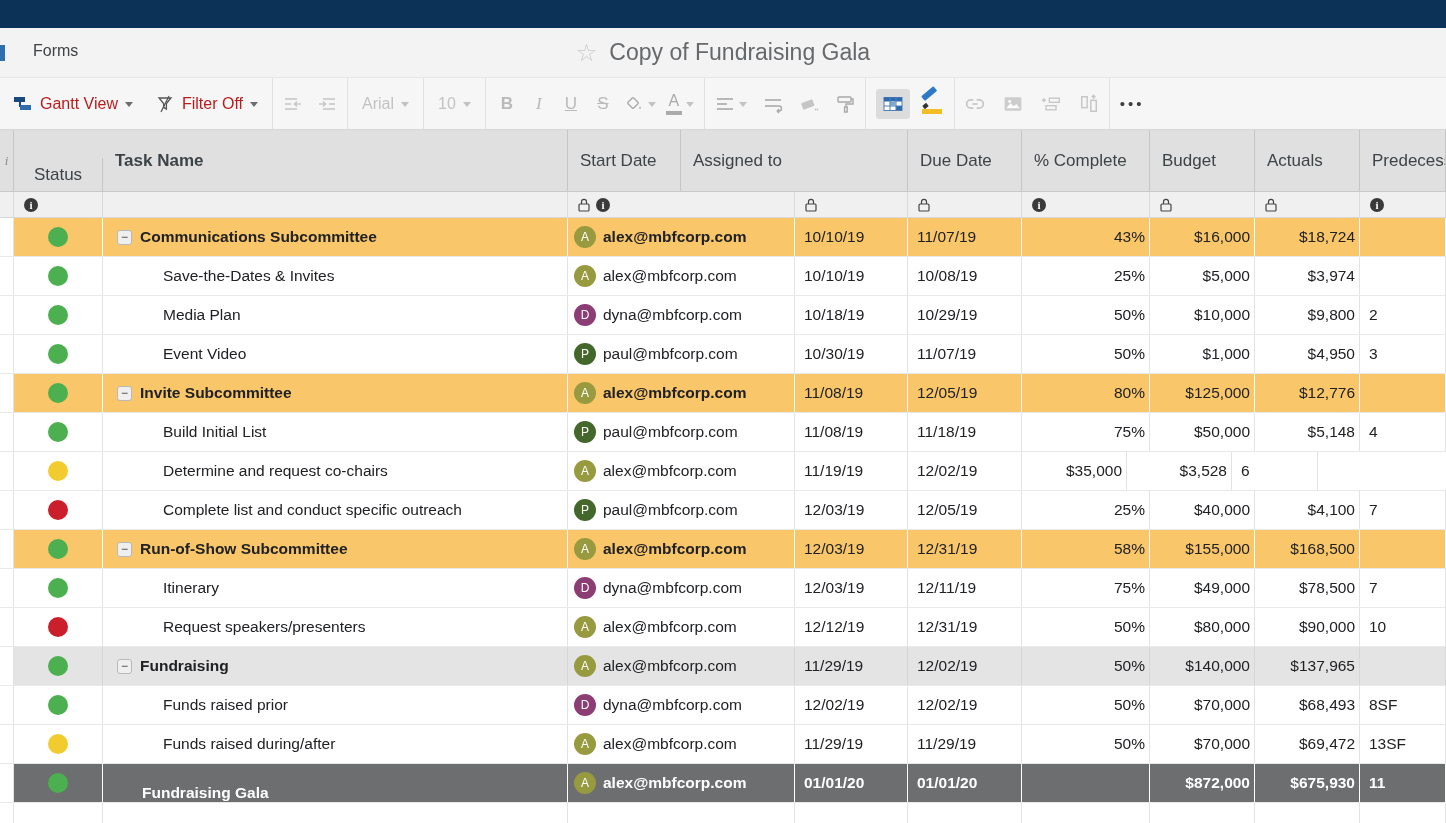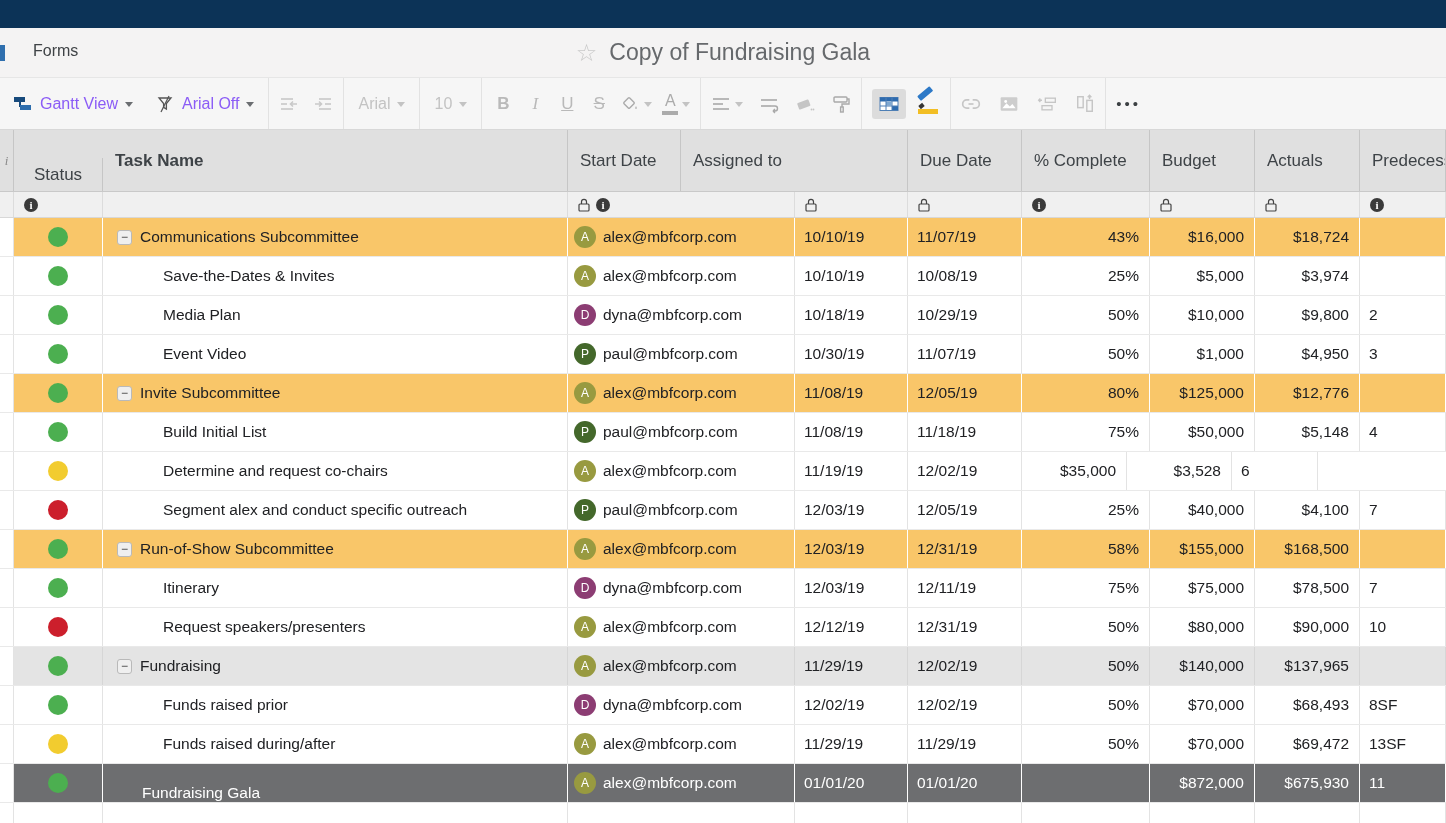--- a/index.html
+++ b/index.html
@@ -14,21 +14,21 @@
   .doc-title-wrap { position:absolute; left:0; right:0; top:0; height:49px;
                     display:flex; align-items:center; justify-content:center; gap:12px; }
   .star { font-size:24px; color:#C9C9C9; line-height:1; }
   .doc-title { font-size:23px; color:#66696C; }
 
   
   .toolbar { height:53px; background:#F6F6F6; border-top:1px solid #E6E6E6; border-bottom:1px solid #D8D8D8;
              display:flex; align-items:stretch; }
   .tgroup { display:flex; align-items:center; padding:0 10px; gap:14px; }
   .tsep { width:1px; background:#E2E2E2; }
-  .tbtn { display:flex; align-items:center; gap:7px; font-size:16px; color:#8b5cf6; cursor:pointer;
+  .tbtn { display:flex; align-items:center; gap:7px; font-size:16px; color:#b91c1c; cursor:pointer;
           padding:4px 4px; white-space:nowrap; }
   .tbtn.disabled { color:#C3C3C3; cursor:default;text-align:center; }
   .caret { width:0; height:0; border-left:4px solid transparent; border-right:4px solid transparent;
            border-top:5px solid #6B6E71; margin-top:2px; }
   .disabled .caret, .caret.dis { border-top-color:#C3C3C3; }
   .fmt-letter { font-size:17px; color:#B9B9B9; width:22px; text-align:center; }
   .fmt-b { font-weight:bold; } .fmt-i { font-style:italic; font-family:"Liberation Serif",serif; }
   .fmt-u { text-decoration:underline; } .fmt-s { text-decoration:line-through; }
   .icon16 { width:20px; height:20px; display:block; }
   .active-chip { background:#DCDCDC; border-radius:3px; padding:5px 7px; display:flex; align-items:center; }
@@ -77,25 +77,25 @@
   .row.orange .cell { background:#F9C669; border-right-color:#FFFFFF; }
   .row.grey .cell { background:#E4E4E4; border-right-color:#D6D6D6; }
   .row.dark .cell { background:#6D6E70; border-right-color:#FFFFFF; color:#fff; }
   .cell.c-status { justify-content:center; }
   .status-ball { width:20px; height:20px; border-radius:50%; }
   .cell.c-task { padding-left:14px; gap:8px; }
   .cell.c-task.child { padding-left:60px; }
   .cell.c-task.total { padding-left:39px; }
   .collapse-box { width:15px; height:15px; background:#EFEFEF; border:1px solid #B9B9B9; border-radius:3px;
                   font-size:12px; line-height:13px; text-align:center; color:#444; flex:none; cursor:pointer; }
-  .bold { font-weight:normal; }
+  .bold { font-weight:bold; }
   .cell.c-assigned { padding-left:6px; gap:7px; }
   .avatar { width:22px; height:22px; border-radius:50%; color:#fff; font-size:12px; line-height:22px;
             text-align:center; flex:none; }
-  .al { padding-left:9px; } .ar { justify-content:flex-end; padding-right:10px; }
+  .al { padding-left:9px; } .ar { justify-content:flex-end; padding-right:4px; }
   .row.empty { height:20px; border-bottom:none; }
 </style>
 </head>
 <body>
 
 <div class="topbar"></div>
 
 <div class="tabrow">
   <div class="tab-sliver"></div>
   <span class="forms-link">Forms</span>
@@ -114,21 +114,21 @@
           <i class="b2"></i>
         </span>
       <span>Gantt View</span>
       <span class="caret"></span>
     </div>
     <div class="tbtn">
       <svg class="icon16" viewBox="0 0 20 20">
         <path d="M4 4h12l-4.6 5.6V15l-2.8-1.7V9.6z" fill="none" stroke="#555" stroke-width="1.3"></path>
         <line x1="14" y1="2" x2="6" y2="18" stroke="#555" stroke-width="1.3"></line>
       </svg>
-      <span>Arial Off</span>
+      <span>Filter Off</span>
       <span class="caret"></span>
     </div>
   </div>
   <div class="tsep"></div>
   <div class="tgroup">
     <svg class="icon16" viewBox="0 0 20 16">
       <line x1="2" y1="3" x2="14" y2="3" stroke="#C9C9C9" stroke-width="1.6"></line>
       <line x1="2" y1="8" x2="8" y2="8" stroke="#C9C9C9" stroke-width="1.6"></line>
       <line x1="2" y1="13" x2="14" y2="13" stroke="#C9C9C9" stroke-width="1.6"></line>
       <path d="M18 8h-6m2-2.5L11.5 8 14 10.5" fill="none" stroke="#C9C9C9" stroke-width="1.6"></path>
@@ -443,21 +443,21 @@
         <div class="cell ar" style="width: 105px;">$35,000</div>
         <div class="cell ar" style="width: 105px;">$3,528</div>
         <div class="cell al" style="width: 86px;">6</div>
       </div>
       <div class="row white">
         <div class="row-strip"></div>
         <div class="cell c-status" style="width: 89px;">
           <div class="status-ball" style="background: rgb(204, 31, 44);"></div>
         </div>
         <div class="cell c-task child" style="width: 465px;">
-          <span>Segment alex and conduct specific outreach</span>
+          <span>Complete list and conduct specific outreach</span>
         </div>
         <div class="cell c-assigned" style="width: 227px;">
           <div class="avatar" style="background: rgb(68, 104, 43);">P</div>
           <span>paul@mbfcorp.com</span>
         </div>
         <div class="cell al" style="width: 113px;">12/03/19</div>
         <div class="cell al" style="width: 114px;">12/05/19</div>
         <div class="cell ar" style="width: 128px;">25%</div>
         <div class="cell ar" style="width: 105px;">$40,000</div>
         <div class="cell ar" style="width: 105px;">$4,100</div>
@@ -491,21 +491,21 @@
         <div class="cell c-task child" style="width: 465px;">
           <span>Itinerary</span>
         </div>
         <div class="cell c-assigned" style="width: 227px;">
           <div class="avatar" style="background: rgb(140, 61, 115);">D</div>
           <span>dyna@mbfcorp.com</span>
         </div>
         <div class="cell al" style="width: 113px;">12/03/19</div>
         <div class="cell al" style="width: 114px;">12/11/19</div>
         <div class="cell ar" style="width: 128px;">75%</div>
-        <div class="cell ar" style="width: 105px;">$75,000</div>
+        <div class="cell ar" style="width: 105px;">$49,000</div>
         <div class="cell ar" style="width: 105px;">$78,500</div>
         <div class="cell al" style="width: 86px;">7</div>
       </div>
       <div class="row white">
         <div class="row-strip"></div>
         <div class="cell c-status" style="width: 89px;">
           <div class="status-ball" style="background: rgb(204, 31, 44);"></div>
         </div>
         <div class="cell c-task child" style="width: 465px;">
           <span>Request speakers/presenters</span>

